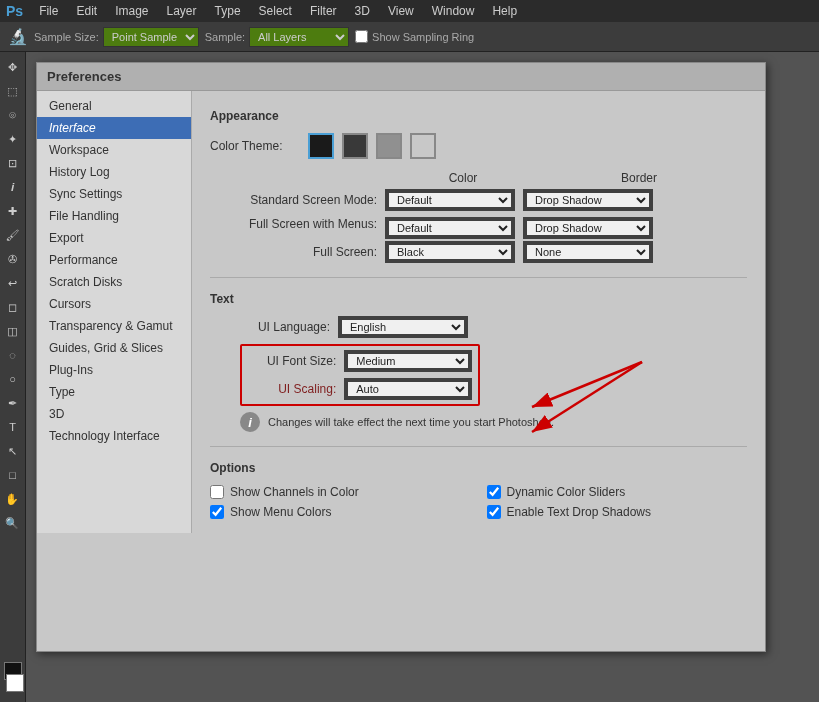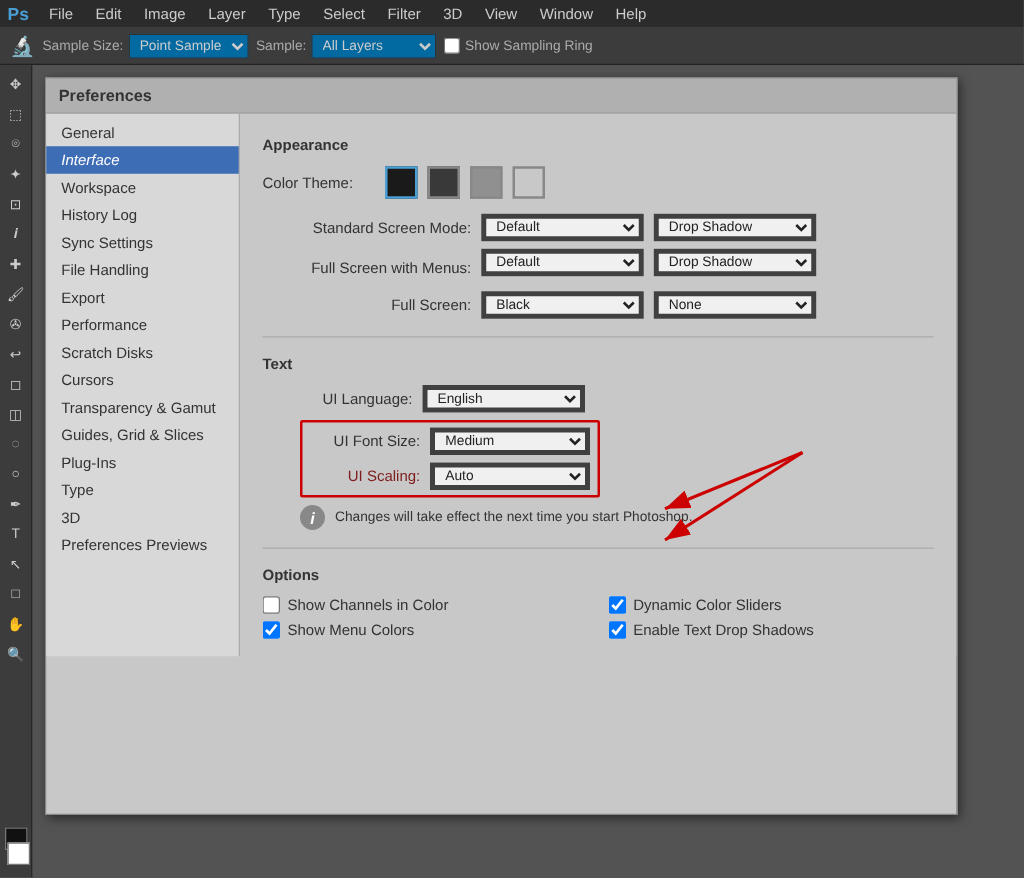--- a/index.html
+++ b/index.html
@@ -46,21 +46,21 @@
       border-bottom: 1px solid #222;
     }
     .toolbar-item {
       display: flex;
       align-items: center;
       gap: 4px;
       font-size: 11px;
       color: #bbb;
     }
     .toolbar-select {
-      background: #0369a1;
+      background: #4d7c0f;
       border: 1px solid #333;
       color: #ccc;
       font-size: 11px;
       height: 20px;
       padding: 0 4px;
     }
     .toolbar-label { color: #aaa; font-size: 11px; }
 
     
     .main-layout {
@@ -330,47 +330,53 @@
           <div class="nav-item">File Handling</div>
           <div class="nav-item">Export</div>
           <div class="nav-item">Performance</div>
           <div class="nav-item">Scratch Disks</div>
           <div class="nav-item">Cursors</div>
           <div class="nav-item">Transparency &amp; Gamut</div>
           <div class="nav-item">Guides, Grid &amp; Slices</div>
           <div class="nav-item">Plug-Ins</div>
           <div class="nav-item">Type</div>
           <div class="nav-item">3D</div>
-          <div class="nav-item">Preferences Previews</div>
+          <div class="nav-item">Technology Interface</div>
         </div>
 
         <div class="prefs-content">
 
           <div class="section-title">Appearance</div>
 
           <div class="color-theme-row">
             <span class="color-theme-label">Color Theme:</span>
             <div class="theme-btn selected" style="background:#1a1a1a;"></div>
             <div class="theme-btn" style="background:#393939;"></div>
             <div class="theme-btn" style="background:#909090;"></div>
             <div class="theme-btn" style="background:#c8c8c8;"></div>
           </div>
 
+          <div style="display:grid;grid-template-columns:175px 140px 20px 140px;gap:0 8px;margin-bottom:4px;margin-left:0px;">
+            <div></div>
+            <div style="text-align:center;font-size:12px;color:#333;font-weight:normal;">Color</div>
+            <div></div>
+            <div style="text-align:center;font-size:12px;color:#333;font-weight:normal;">Border</div>
+          </div>
 
           <div style="display:flex;align-items:center;gap:8px;margin-bottom:6px;">
             <span style="width:167px;text-align:right;font-size:12px;color:#333;">Standard Screen Mode:</span>
             <select class="prefs-select">
               <option>Default</option>
             </select>
             <select class="prefs-select">
               <option>Drop Shadow</option>
             </select>
           </div>
 
-          <div style="display:flex;align-items:flex-end;gap:8px;margin-bottom:12px;">
+          <div style="display:flex;align-items:flex-start;gap:8px;margin-bottom:2px;">
             <span style="width:167px;text-align:right;font-size:12px;color:#333;">Full Screen with Menus:</span>
             <select class="prefs-select">
               <option>Default</option>
             </select>
             <select class="prefs-select">
               <option>Drop Shadow</option>
             </select>
           </div>
 
           <div style="display:flex;align-items:center;gap:8px;margin-bottom:6px;">

